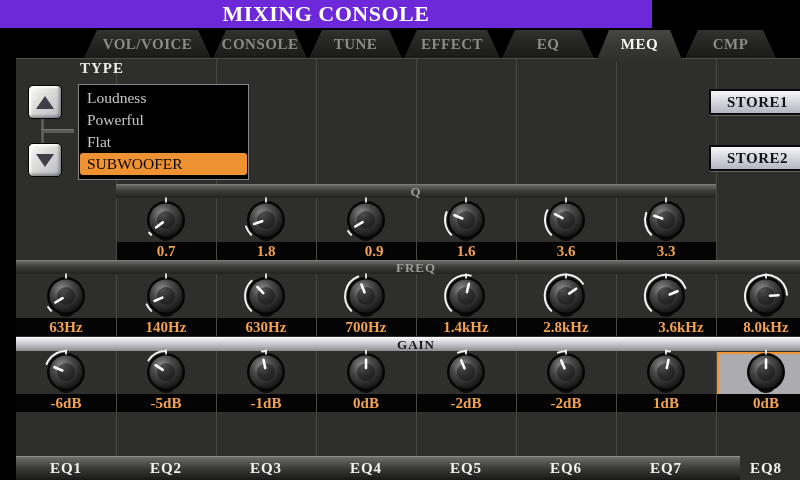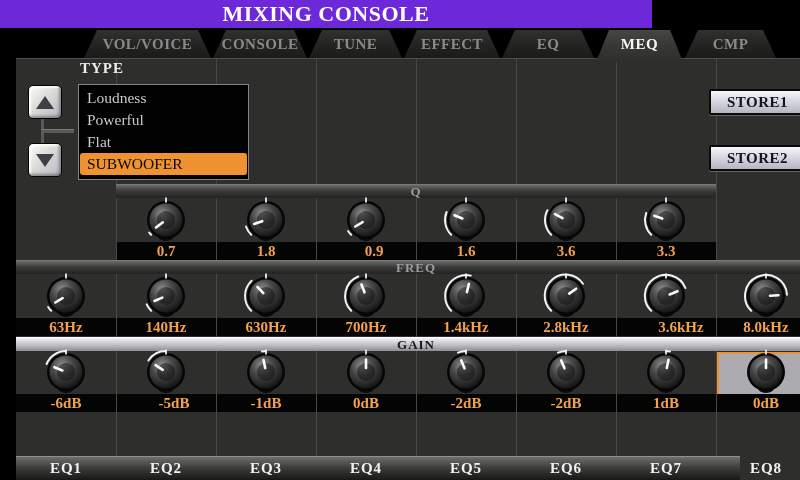--- a/index.html
+++ b/index.html
@@ -174,21 +174,21 @@
       <div class="val" style="left: 100px; top: 259px;">140Hz</div>
       <div class="knob" style="left: 126px; top: 289px;"><svg width="48" height="48" viewBox="0 0 48 48">
     <ellipse cx="24" cy="40" rx="8" ry="5" fill="#0a0a0a"></ellipse>
     <circle cx="24" cy="24" r="19" fill="#060606"></circle>
     <circle cx="24" cy="24" r="16.5" fill="url(#kgrad)"></circle>
     <circle cx="24" cy="24" r="9" fill="#101010" opacity="0.5"></circle>
     <line x1="24" y1="1.5" x2="24" y2="6.5" stroke="#d8d8d8" stroke-width="2"></line>
     <path d="M 6.4 12.5 A 21 21 0 0 1 24.0 3.0" fill="none" stroke="#f2f2f2" stroke-width="2" stroke-linecap="round"></path>
     <line x1="20.7" y1="21.8" x2="13.6" y2="17.1" stroke="#fafafa" stroke-width="2.6" stroke-linecap="round"></line>
   </svg></div>
-      <div class="val" style="left: 100px; top: 335px; padding-left: 8px;">-5dB</div>
+      <div class="val" style="left: 100px; top: 335px;">-5dB</div>
       <div class="knob" style="left: 226px; top: 137px;"><svg width="48" height="48" viewBox="0 0 48 48">
     <ellipse cx="24" cy="40" rx="8" ry="5" fill="#0a0a0a"></ellipse>
     <circle cx="24" cy="24" r="19" fill="#060606"></circle>
     <circle cx="24" cy="24" r="16.5" fill="url(#kgrad)"></circle>
     <circle cx="24" cy="24" r="9" fill="#101010" opacity="0.5"></circle>
     <line x1="24" y1="1.5" x2="24" y2="6.5" stroke="#d8d8d8" stroke-width="2"></line>
     <path d="M 9.2 38.8 A 21 21 0 0 1 4.0 30.5" fill="none" stroke="#f2f2f2" stroke-width="2" stroke-linecap="round"></path>
     <line x1="20.2" y1="25.2" x2="12.1" y2="27.9" stroke="#fafafa" stroke-width="2.6" stroke-linecap="round"></line>
   </svg></div>
       <div class="val" style="left: 200px; top: 183px;">1.8</div>

